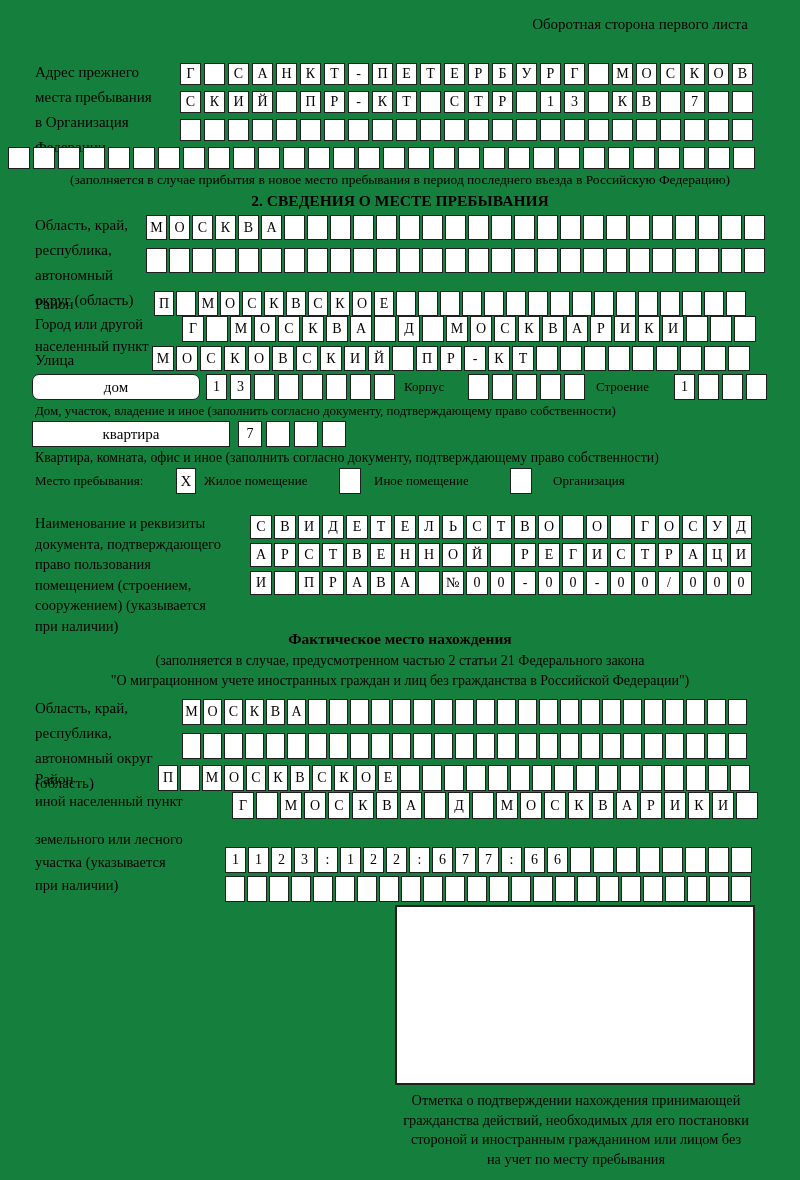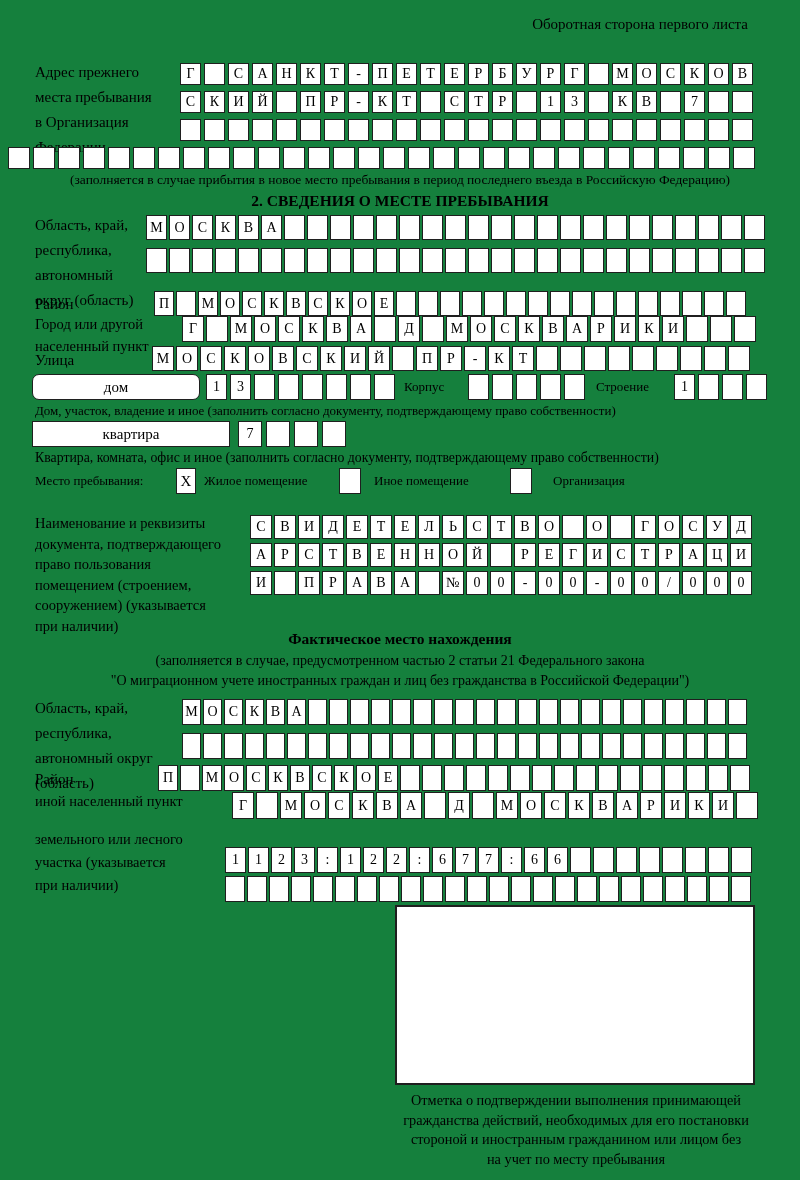--- a/index.html
+++ b/index.html
@@ -616,19 +616,19 @@
       <div class="cell"></div>
       <div class="cell"></div>
       <div class="cell"></div>
       <div class="cell"></div>
       <div class="cell"></div>
       <div class="cell"></div>
     </div>
 
   <div class="abs stamp" style="left:395px;top:905px;width:360px;height:180px;"></div>
   <div class="abs center" style="left:385px;top:1091px;width:382px;font-size:14.3px;line-height:19.5px;">
-      <div>Отметка о подтверждении выполнения принимающей</div>
+      <div>Отметка о подтверждении нахождения принимающей</div>
       <div>гражданства действий, необходимых для его постановки</div>
       <div>стороной и иностранным гражданином или лицом без</div>
       <div>на учет по месту пребывания</div>
     </div>
 
 </div>
 
 </body></html>

